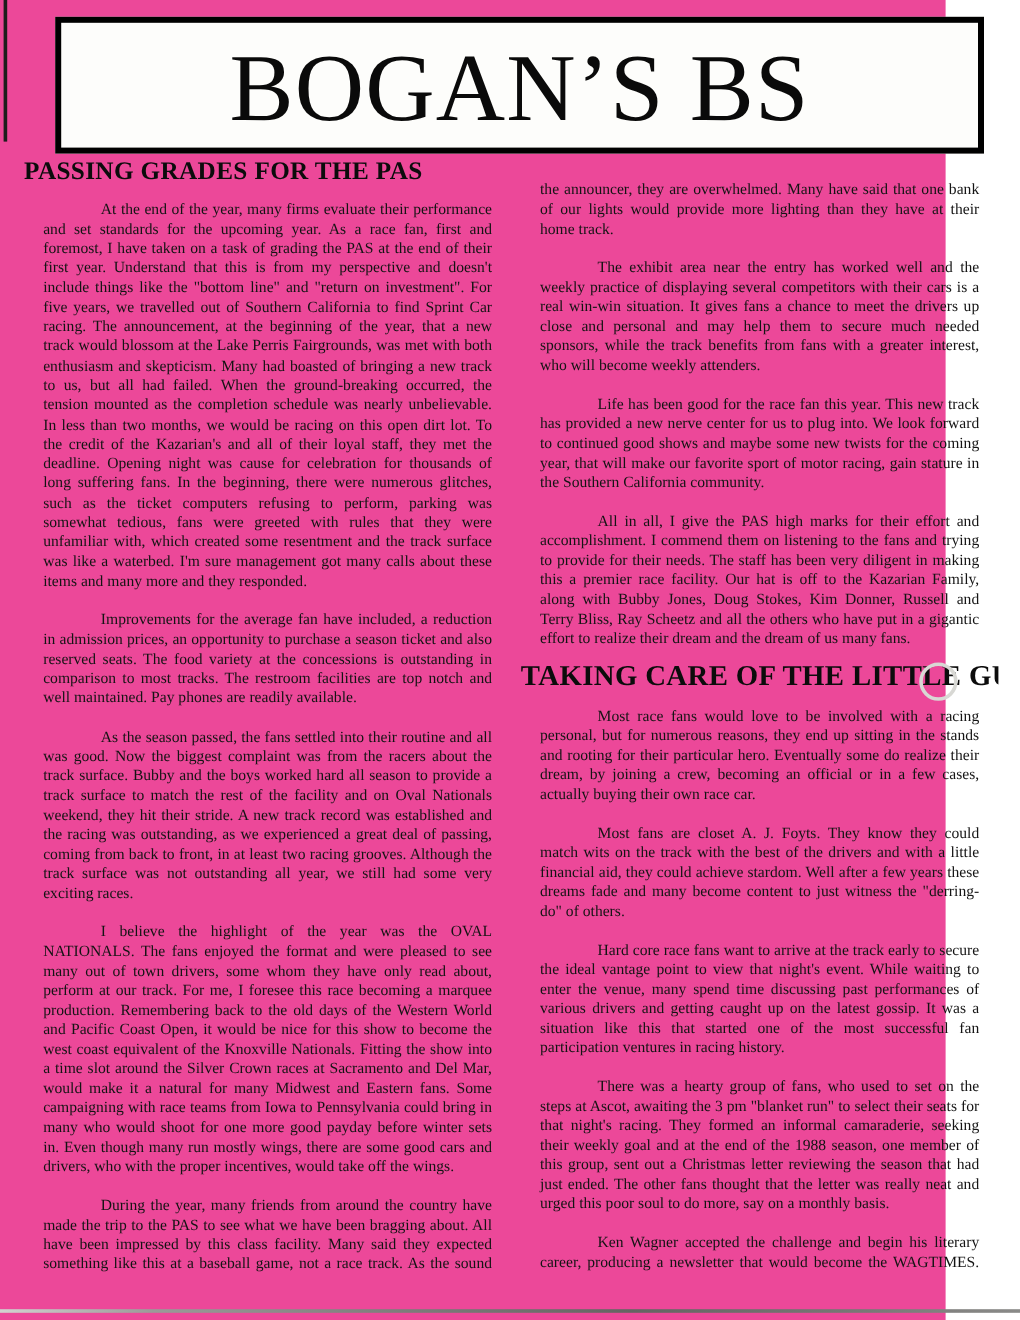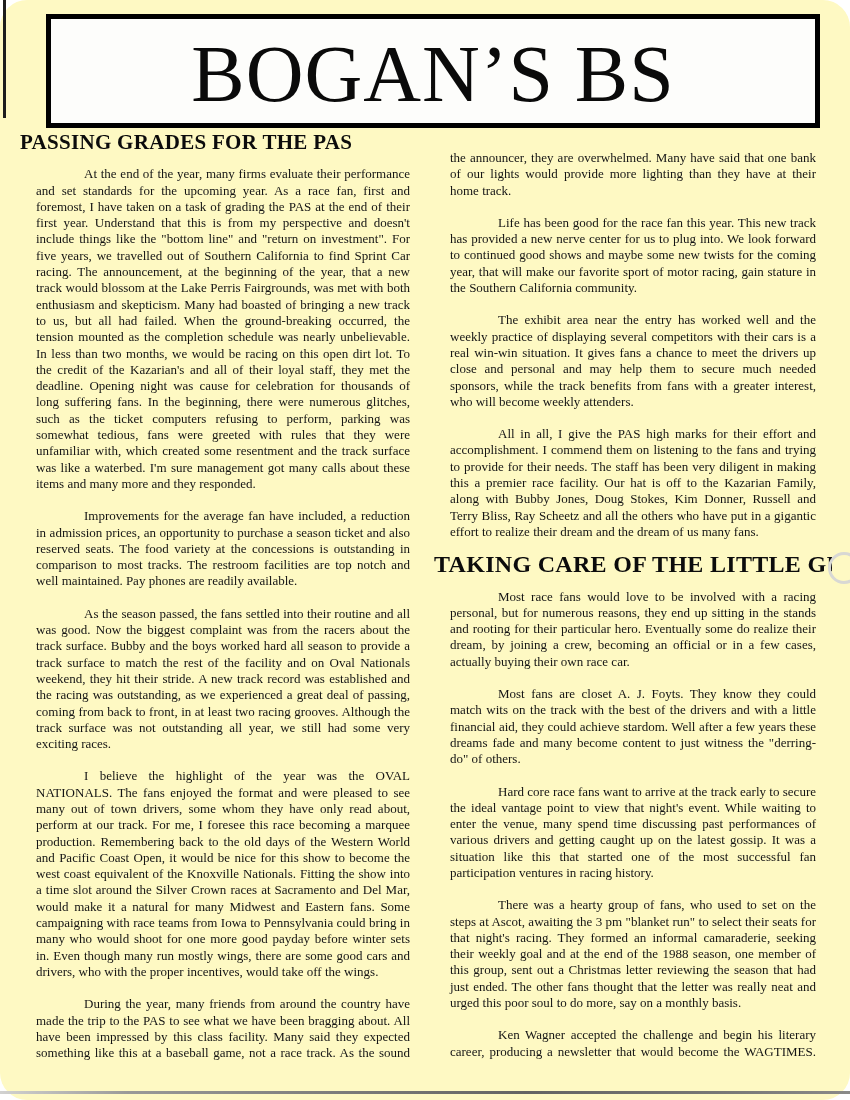--- a/index.html
+++ b/index.html
@@ -5,26 +5,25 @@
   html, body {
     margin: 0;
     padding: 0;
     width: 850px;
     height: 1100px;
     overflow: hidden;
     background: #ffffff;
   }
   .page {
     position: relative;
-    width: 850px;
+    width: 788px;
     height: 1100px;
-    background: #fef9c3;
+    background: #ec4899;
     font-family: "Liberation Serif", serif;
     color: #161616;
-    border-radius: 27px;
   }
   .scan-edge-line {
     position: absolute;
     left: 3px;
     top: 0;
     width: 3px;
     height: 118px;
     background: #1d1d1d;
   }
   .masthead {
@@ -128,22 +127,22 @@
           <p class="para">Improvements for the average fan have included, a reduction in admission prices, an opportunity to purchase a season ticket and also reserved seats.  The food variety at the concessions is outstanding in comparison to most tracks.  The restroom facilities are top notch and well maintained.  Pay phones are readily available.</p>
           <p class="para">As the season passed, the fans settled into their routine and all was good.  Now the biggest complaint was from the racers about the track surface.  Bubby and the boys worked hard all season to provide a track surface to match the rest of the facility and on Oval Nationals weekend, they hit their stride.  A new track record was established and the racing was outstanding, as we experienced a great deal of passing, coming from back to front, in at least two racing grooves.  Although the track surface was not outstanding all year, we still had some very exciting races.</p>
           <p class="para">I believe the highlight of the year was the OVAL NATIONALS.  The fans enjoyed the format and were pleased to see many out of town drivers, some whom they have only read about, perform at our track.  For me, I foresee this race becoming a marquee production.  Remembering back to the old days of the Western World and Pacific Coast Open, it would be nice for this show to become the west coast equivalent of the Knoxville Nationals.  Fitting the show into a time slot around the Silver Crown races at Sacramento and Del Mar, would make it a natural for many Midwest and Eastern fans.  Some campaigning with race teams from Iowa to Pennsylvania could bring in many who would shoot for one more good payday before winter sets in. Even though many run mostly wings, there are some good cars and drivers, who with the proper incentives, would take off the wings.</p>
           <p class="para">During the year, many friends from around the country have made the trip to the PAS to see what we have been bragging about. All have been impressed by this class facility.  Many said they expected something like this at a baseball game, not a race track.  As the sound system comes to life and Bruce Flanders voice booms forth, it catches their attention, but when during the race, they can still hear</p>
         </div>
     </div>
 
     <div class="col col-right">
       <div>
           <p class="para no-indent">the announcer, they are overwhelmed.  Many have said that one bank of our lights would provide more lighting than they have at their home track.</p>
+          <p class="para">The exhibit area near the entry has worked well and the weekly practice of displaying several competitors with their cars is a real win-win situation.  It gives fans a chance to meet the drivers up close and personal and may help them to secure much needed sponsors, while the track benefits from fans with a greater interest, who will become weekly attenders.</p>
           <p class="para">Life has been good for the race fan this year.  This new track has provided a new nerve center for us to plug into.  We look forward to continued good shows and maybe some new twists for the coming year, that will make our favorite sport of motor racing, gain stature in the Southern California community.</p>
-          <p class="para">The exhibit area near the entry has worked well and the weekly practice of displaying several competitors with their cars is a real win-win situation.  It gives fans a chance to meet the drivers up close and personal and may help them to secure much needed sponsors, while the track benefits from fans with a greater interest, who will become weekly attenders.</p>
           <p class="para">All in all, I give the PAS high marks for their effort and accomplishment.  I commend them on listening to the fans and trying to provide for their needs.  The staff has been very diligent in making this a premier race facility.  Our hat is off to the Kazarian Family, along with Bubby Jones, Doug Stokes, Kim Donner, Russell and Terry Bliss, Ray Scheetz and all the others who have put in a gigantic effort to realize their dream and the dream of us many fans.</p>
         </div>
       <h2 class="article-heading">TAKING CARE OF THE LITTLE GUYS</h2>
       <div>
           <p class="para">Most race fans would love to be involved with a racing personal, but for numerous reasons, they end up sitting in the stands and rooting for their particular hero.  Eventually some do realize their dream, by joining a crew, becoming an official or in a few cases, actually buying their own race car.</p>
           <p class="para">Most fans are closet A. J. Foyts. They know they could match wits on the track with the best of the drivers and with a little financial aid, they could achieve  stardom.  Well after a few years these dreams fade and many become content to just witness the "derring-do" of others.</p>
           <p class="para">Hard core race fans want to arrive at the track early to secure the ideal vantage point to view that night's  event.  While waiting to enter the venue, many spend time discussing past performances of various drivers and getting caught up on the latest gossip.  It was a situation like this that started one of the most successful fan participation ventures in racing history.</p>
           <p class="para">There was a hearty group of fans, who used to set on the steps at Ascot, awaiting the 3 pm "blanket run" to select their seats for that night's racing.  They formed an informal camaraderie, seeking their weekly goal and at the end of the 1988 season, one member of this group, sent out a  Christmas letter reviewing the season that had just ended.  The other fans thought that the letter was really neat and urged this poor soul to do more, say on a monthly basis.</p>
           <p class="para">Ken Wagner accepted the challenge and begin his literary career,  producing  a  newsletter  that  would  become  the WAGTIMES.  The newsletter became a sort of NATIONAL ENQUIRER  of Ascot and CRA.  Many people have these hair-brained ideas on how to improve racing and Ken would mention these in the WAGTIMES.  Someone came up with the idea of helping out hardluck drivers, which really was a good idea.  This</p>
         </div>

